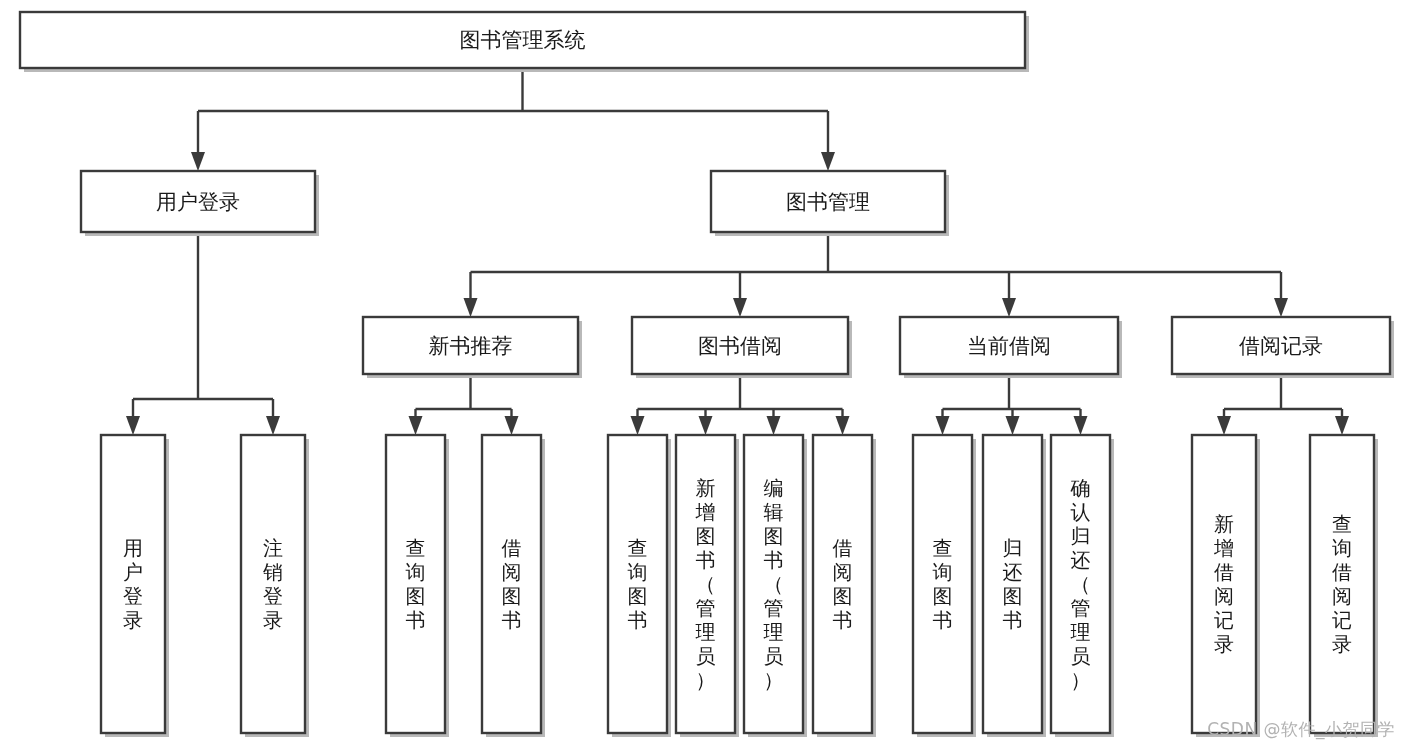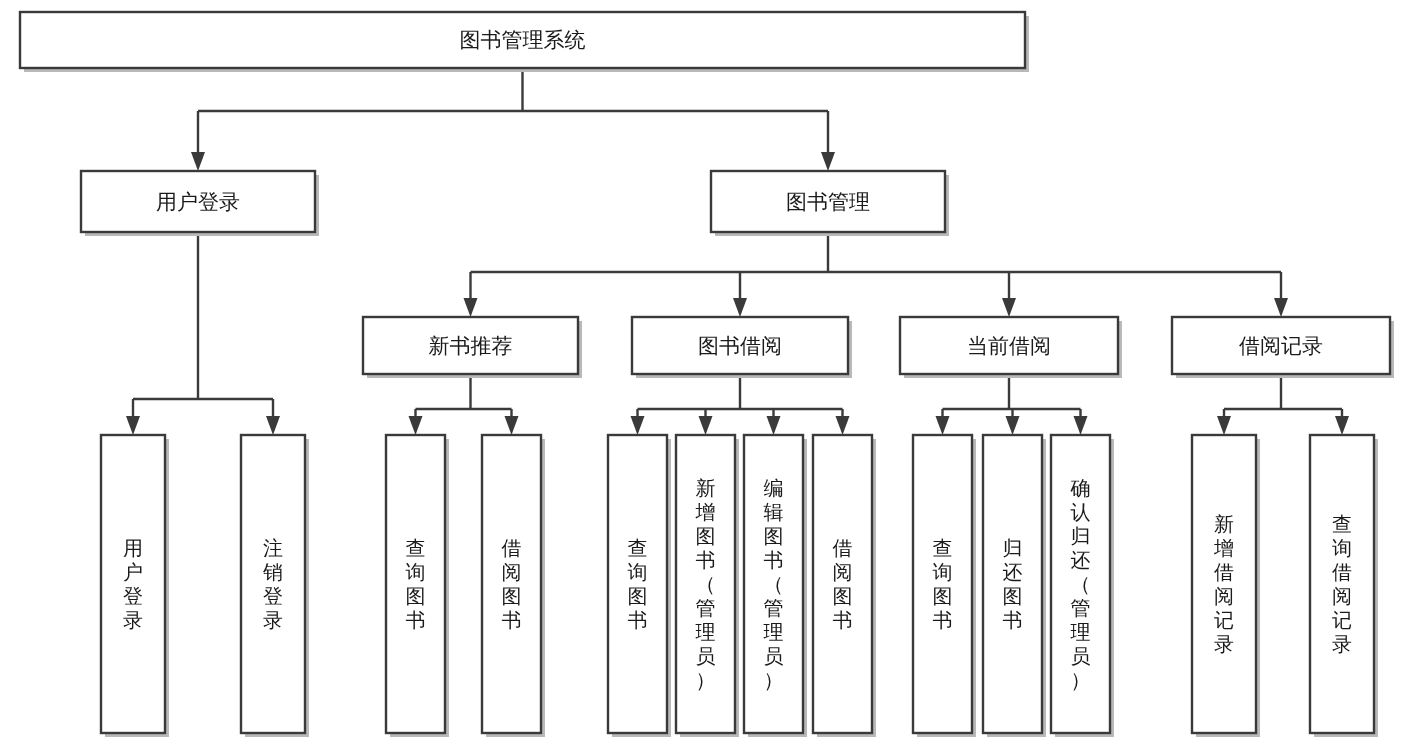--- a/index.html
+++ b/index.html
@@ -227,13 +227,14 @@
           <rect x="1192" y="435" width="64" height="298" class="node-box"></rect>
           <text x="1224" y="531" class="node-label lbl-v"><tspan x="1224" dy="0">新</tspan><tspan x="1224" dy="24">增</tspan><tspan x="1224" dy="24">借</tspan><tspan x="1224" dy="24">阅</tspan><tspan x="1224" dy="24">记</tspan><tspan x="1224" dy="24">录</tspan></text>
         </g>
         <g>
           <rect x="1314" y="439" width="64" height="298" class="node-shadow"></rect>
           <rect x="1310" y="435" width="64" height="298" class="node-box"></rect>
           <text x="1342" y="531" class="node-label lbl-v"><tspan x="1342" dy="0">查</tspan><tspan x="1342" dy="24">询</tspan><tspan x="1342" dy="24">借</tspan><tspan x="1342" dy="24">阅</tspan><tspan x="1342" dy="24">记</tspan><tspan x="1342" dy="24">录</tspan></text>
         </g>
       </g>
   </svg>
+  <div class="watermark">CSDN @软件_小贺同学</div>
 </div>
 
 </body></html>

